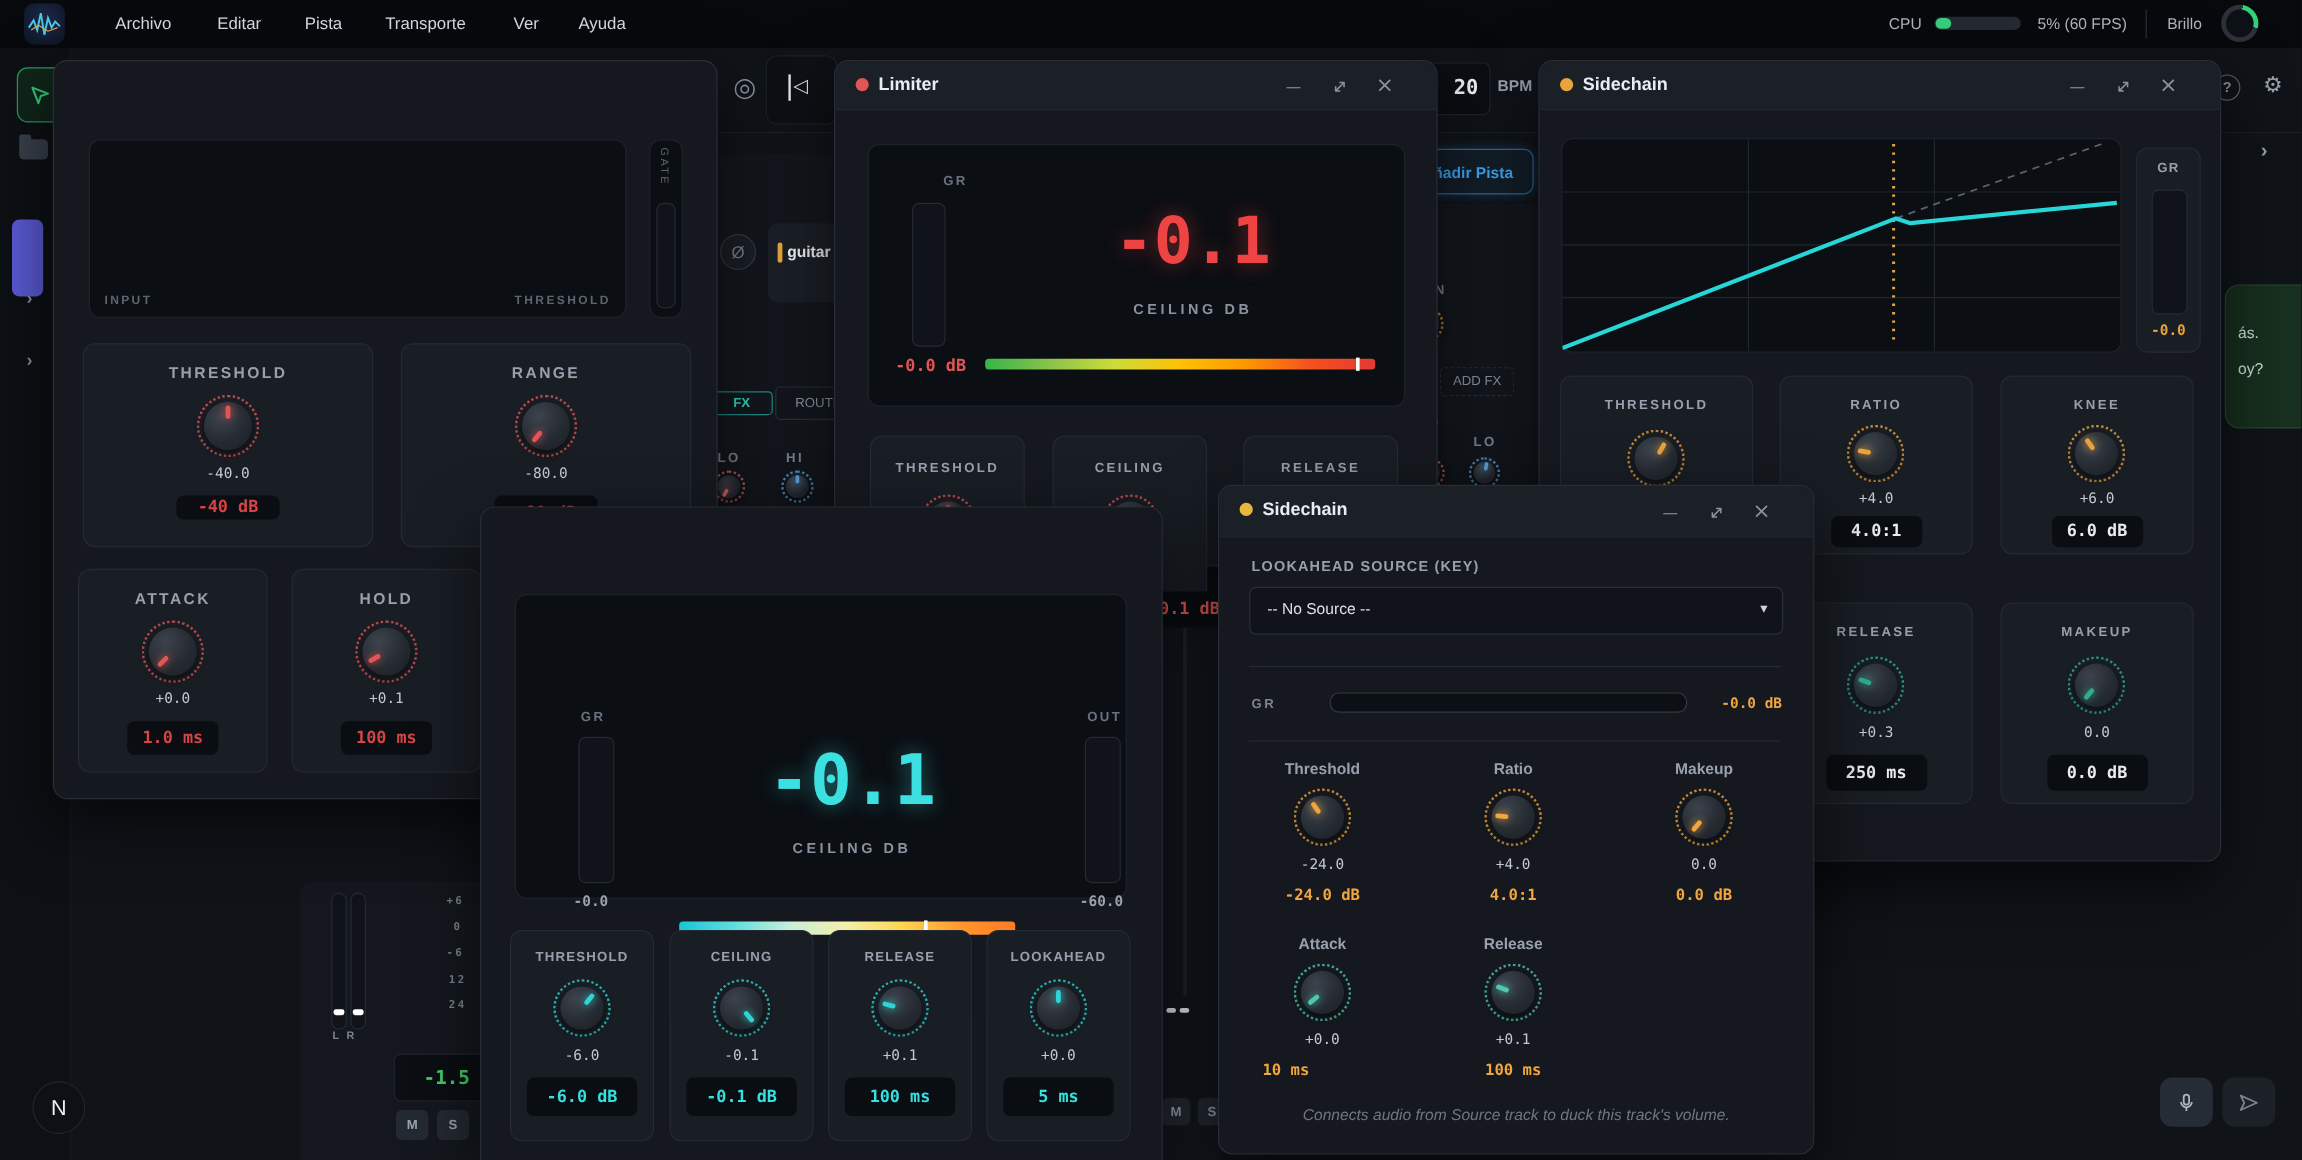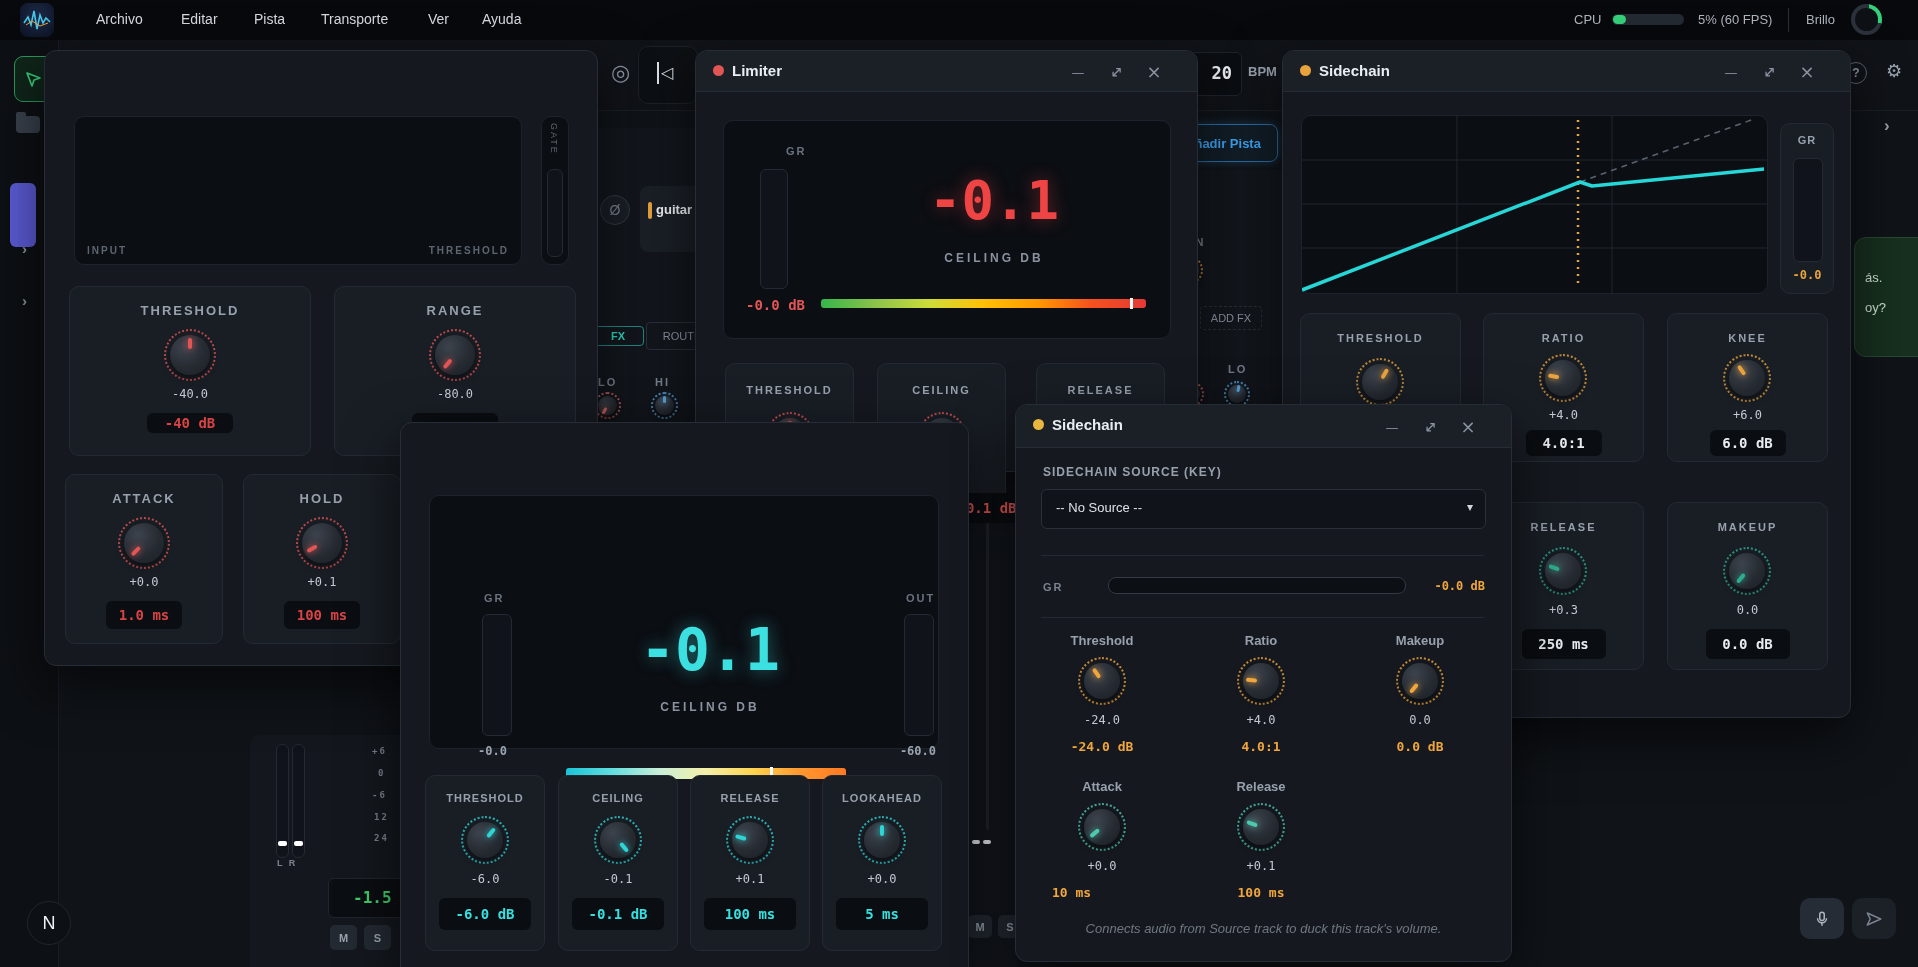--- a/index.html
+++ b/index.html
@@ -435,21 +435,21 @@
   </div>
 
   <div class="win" style="left:1015px;top:404px;width:495px;height:556px;z-index:50;">
     <div class="tbar" style="height:42px;">
       <i class="dot" style="background:#e8b73d;"></i>
       <span class="wtitle">Sidechain</span>
       <span class="wctl ic-min" style="right:108px;top:11px;"></span>
       <span class="wctl ic-exp" style="right:70px;top:11px;"></span>
       <span class="wctl ic-close" style="right:32px;top:11px;"></span>
     </div>
-    <span class="abs" style="left:27px;top:60px;color:#97a0ac;font:700 12px 'Liberation Sans',sans-serif;letter-spacing:1px;">SIDECHAIN SOURCE (KEY)</span>
+    <span class="abs" style="left:27px;top:60px;color:#97a0ac;font:700 12px 'Liberation Sans',sans-serif;letter-spacing:1px;">LOOKAHEAD SOURCE (KEY)</span>
     <div class="abs" style="left:25px;top:84px;width:443px;height:38px;background:#10131a;border:1px solid #2a3038;border-radius:6px;">
       <span style="position:absolute;left:14px;top:10px;color:#dde2e8;font:13px 'Liberation Sans',sans-serif;">-- No Source --</span>
       <span style="position:absolute;right:12px;top:10px;color:#cfd5dc;font-size:12px;">▾</span>
     </div>
     <div class="abs" style="left:25px;top:150px;width:443px;height:1px;background:#242a33;"></div>
     <span class="mlabel" style="left:27px;top:176px;">GR</span>
     <div class="abs" style="left:92px;top:172px;width:296px;height:15px;background:#0c0f14;border:1px solid #333a44;border-radius:8px;"></div>
     <span class="abs mono" style="left:395px;top:174px;width:74px;text-align:right;color:#f0a63c;font-size:12px;font-weight:700;">-0.0 dB</span>
     <div class="abs" style="left:25px;top:212px;width:443px;height:1px;background:#242a33;"></div>
 

